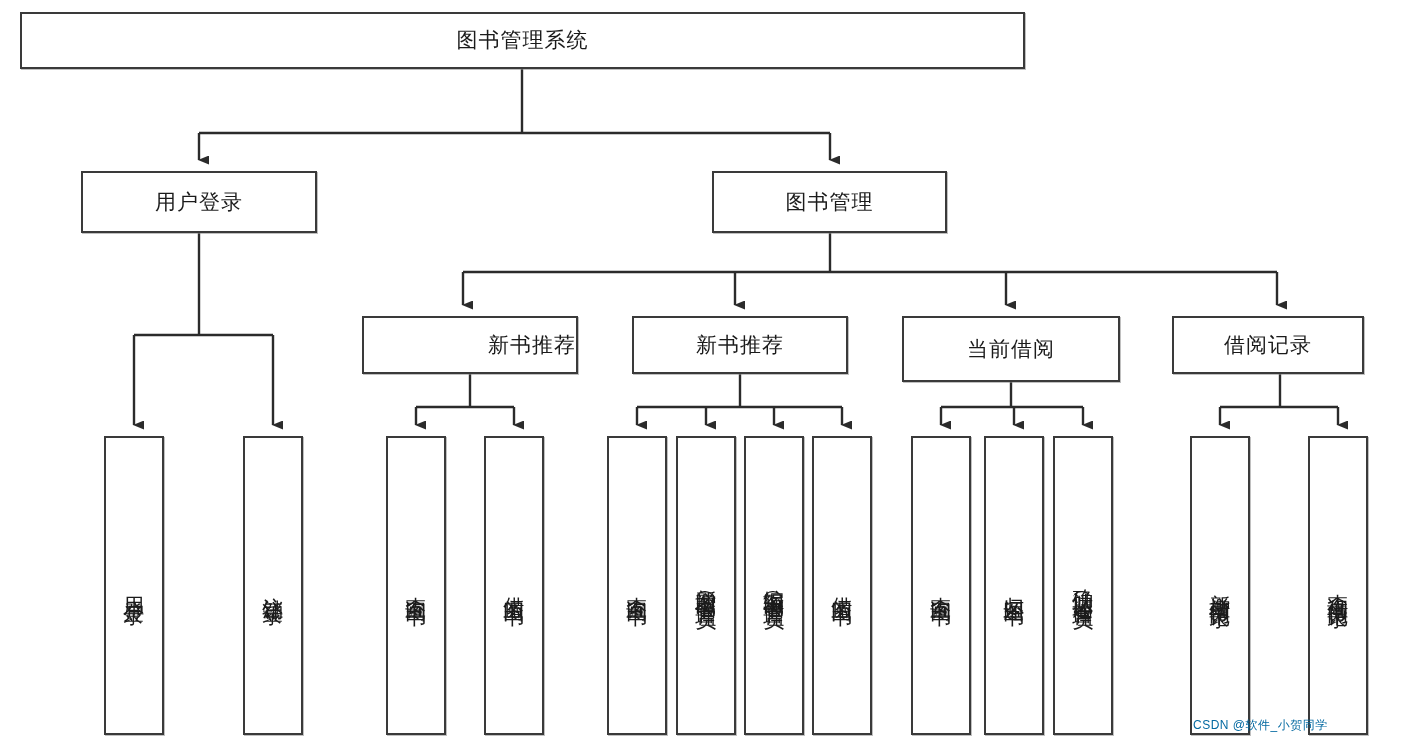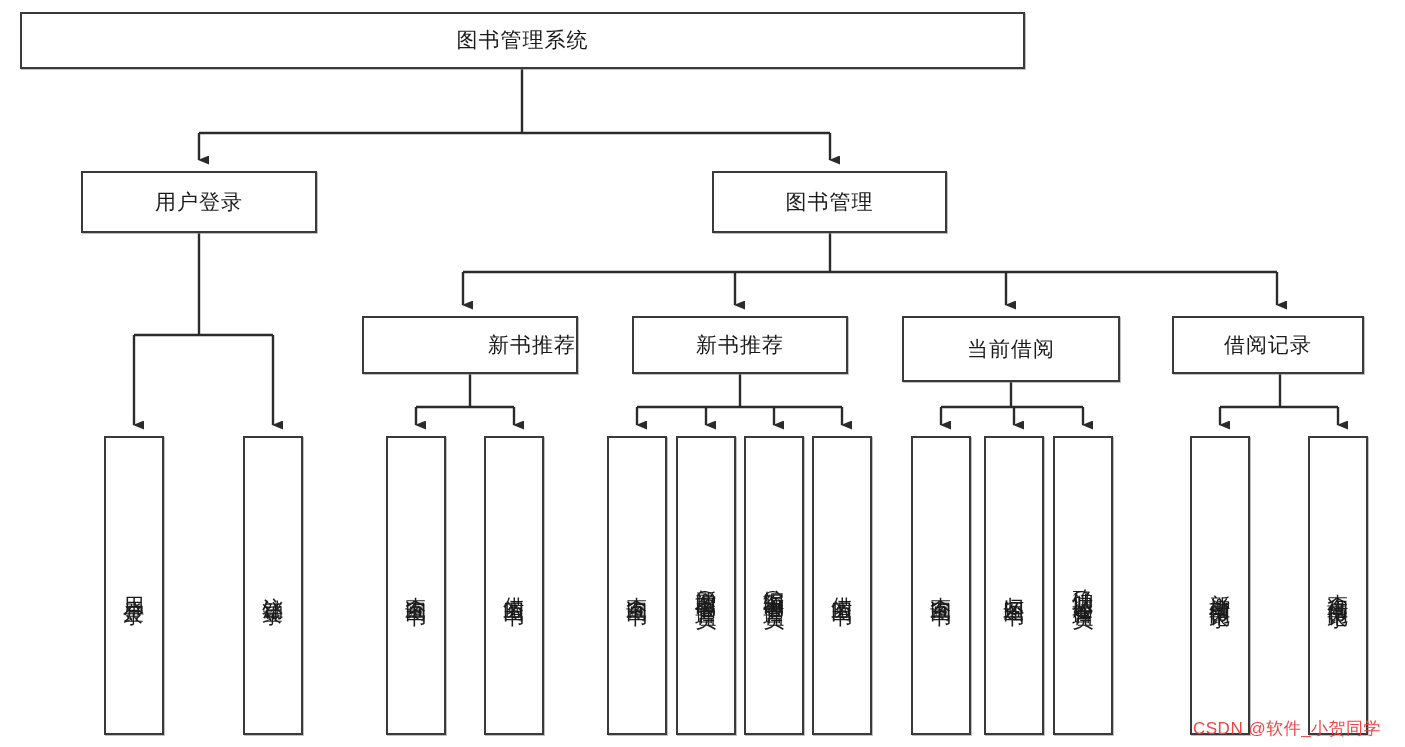--- a/index.html
+++ b/index.html
@@ -47,22 +47,22 @@
   .node.vertical .label {
     writing-mode: vertical-rl;
     text-orientation: upright;
     font-size: 21px;
     letter-spacing: 3px;
     line-height: 1.02;
     white-space: nowrap;
   }
   .watermark {
     position: absolute;
-    font-size: 17px;
-    color: #ef4444;
+    font-size: 12px;
+    color: #0369a1;
     white-space: nowrap;
     letter-spacing: 0.5px;
   }
 </style>
 </head>
 <body>
 
 <div id="diagram-root">
 
   <svg class="edges" viewBox="0 0 1405 747" width="1405" height="747" xmlns="http://www.w3.org/2000/svg">

